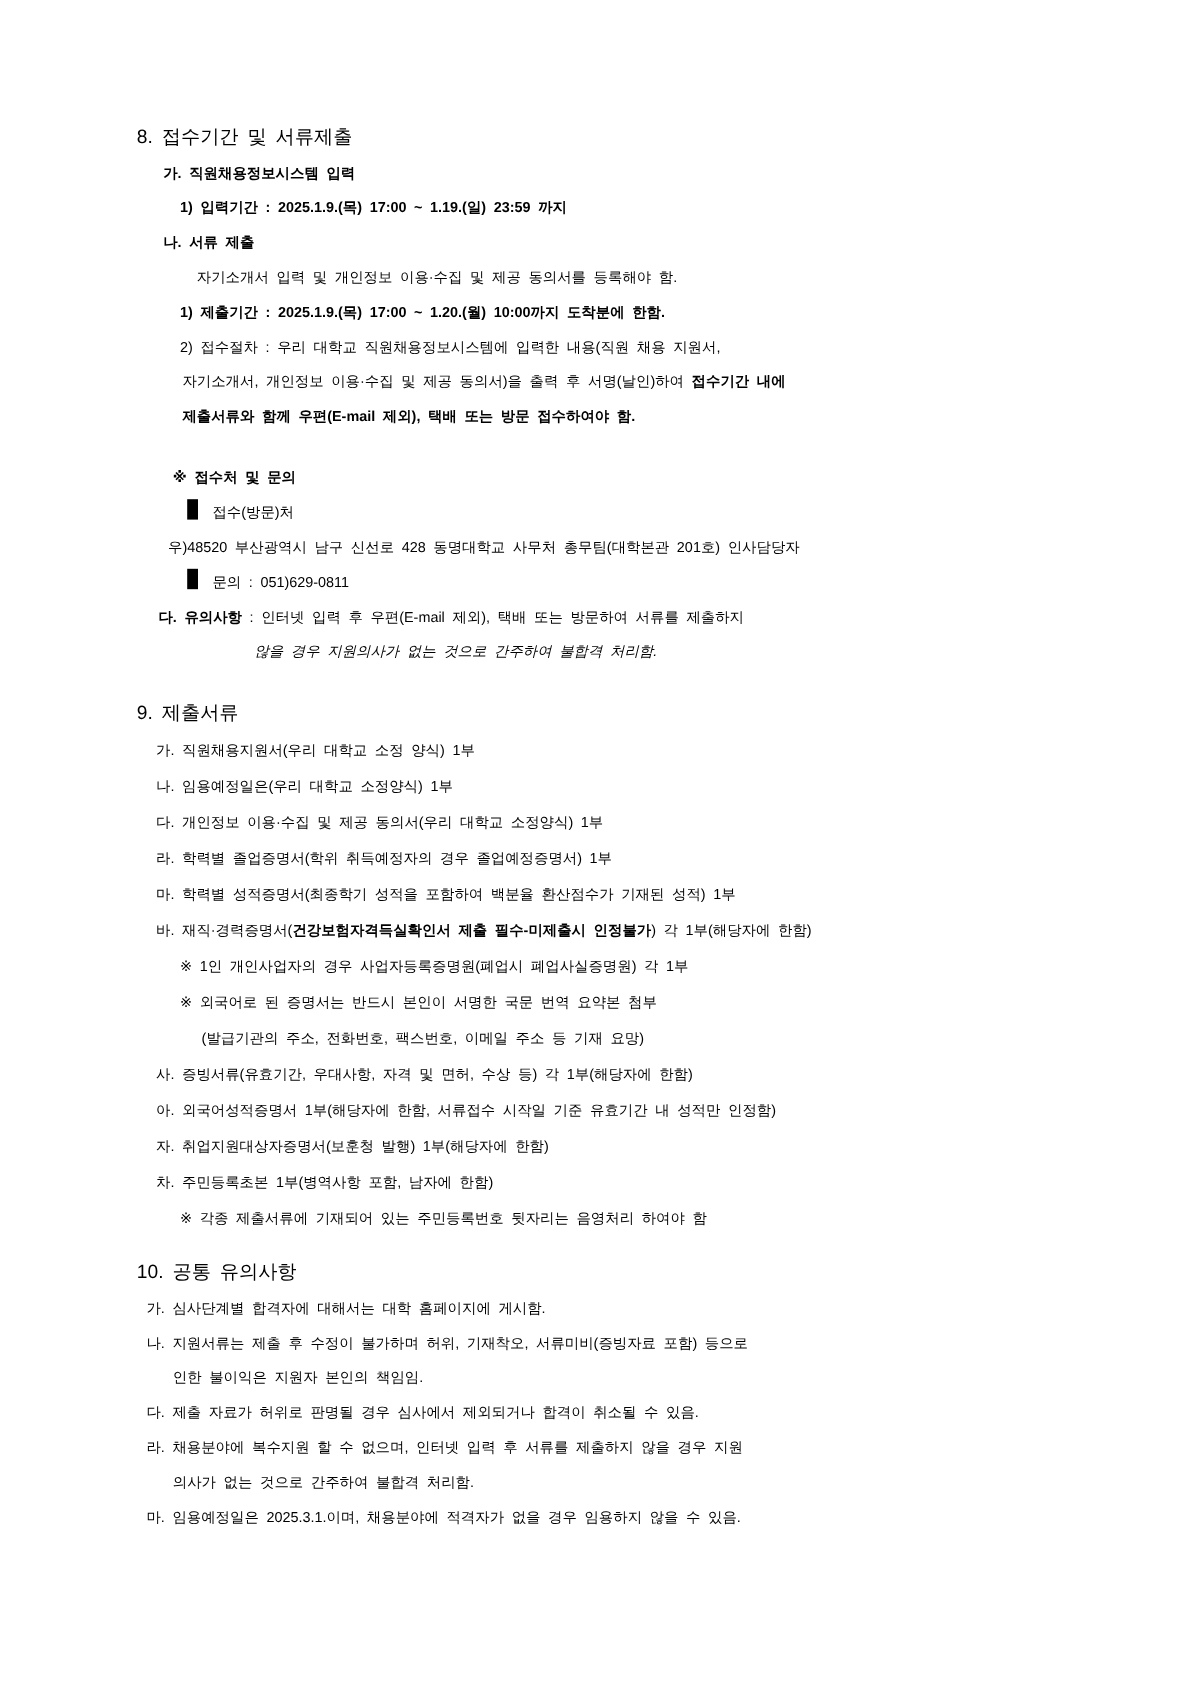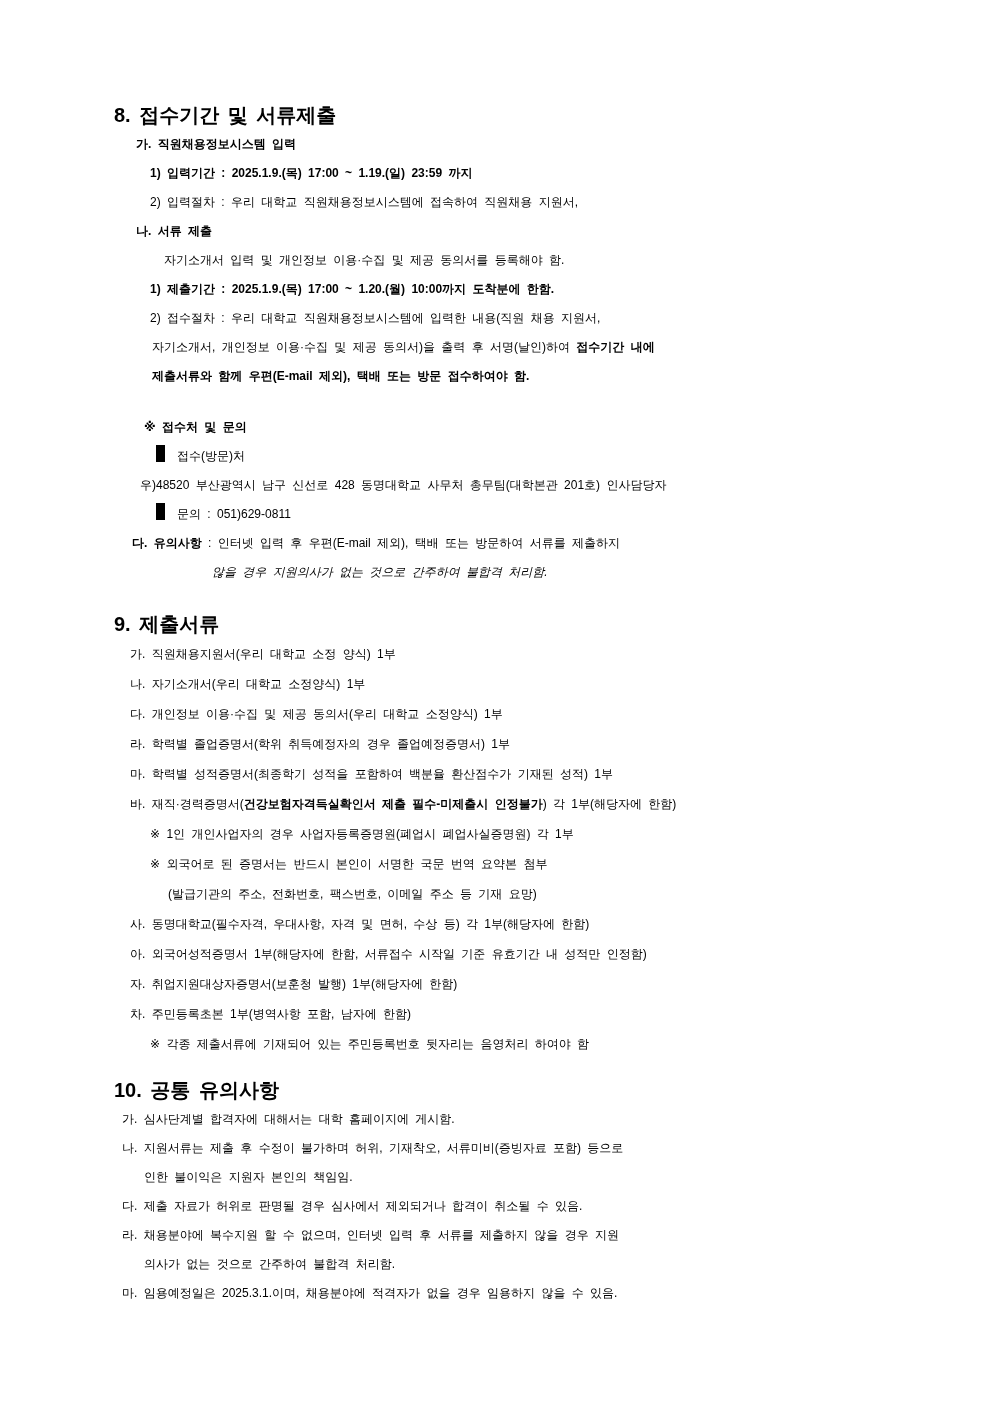--- a/index.html
+++ b/index.html
@@ -20,21 +20,21 @@
     left: 114px; top: 100px;
     width: 810px;
   }
   .ln {
     font-size: 12px;
     line-height: 29px;
     white-space: nowrap;
     word-spacing: 3px;
   }
   .sec9 .ln { line-height: 30px; }
-  .title { font-size: 20px; font-weight: bold; line-height: 30px; }
+  .title { font-size: 16px; font-weight: normal; line-height: 30px; }
   .b { font-weight: bold; }
   .u { text-decoration-thickness: 1.5px; text-underline-offset: 3px; }
   .gap-a { height: 22px; }
   .gap-b { height: 22px; }
   .gap-c { height: 16px; }
   
   .p8   { padding-left: 8px; }
   .p16  { padding-left: 16px; }
   .p18  { padding-left: 18px; }
   .p22  { padding-left: 22px; }
@@ -57,21 +57,20 @@
 </head>
 <body>
 
 <div class="page">
   <div class="content">
 
     <div class="sec8">
       <div class="ln title">8. 접수기간 및 서류제출</div>
       <div class="ln b p22">가. 직원채용정보시스템 입력</div>
       <div class="ln b p36">1) 입력기간 : 2025.1.9.(목) 17:00 ~ 1.19.(일) 23:59 까지</div>
-      <div class="ln p36">2) 입력절차 : 우리 대학교 직원채용정보시스템에 접속하여 직원채용 지원서,</div>
       <div class="ln b p22">나. 서류 제출</div>
       <div class="ln p50">자기소개서 입력 및 개인정보 이용·수집 및 제공 동의서를 등록해야 함.</div>
       <div class="ln b p36">1) 제출기간 : 2025.1.9.(목) 17:00 ~ 1.20.(월) 10:00까지 도착분에 한함.</div>
       <div class="ln p36">2) 접수절차 : 우리 대학교 직원채용정보시스템에 입력한 내용(직원 채용 지원서,</div>
       <div class="ln p38">
         <span>자기소개서, 개인정보 이용·수집 및 제공 동의서)을 출력 후 서명(날인)하여 </span><span class="b u">접수기간 내에</span>
       </div>
       <div class="ln p38">
         <span class="b u">제출서류와 함께 우편(E-mail 제외), 택배 또는 방문 접수하여야 함.</span>
       </div>
@@ -90,31 +89,31 @@
         <span class="b">다. 유의사항</span><span> : 인터넷 입력 후 우편(E-mail 제외), 택배 또는 방문하여 서류를 제출하지</span>
       </div>
       <div class="ln p98">않을 경우 지원의사가 없는 것으로 간주하여 불합격 처리함.</div>
     </div>
 
     <div class="gap-b"></div>
 
     <div class="sec9">
       <div class="ln title">9. 제출서류</div>
       <div class="ln p16">가. 직원채용지원서(우리 대학교 소정 양식) 1부</div>
-      <div class="ln p16">나. 자기소개서(우리 대학교 소정양식) 1부</div>
+      <div class="ln p16">나. 임용예정일은(우리 대학교 소정양식) 1부</div>
       <div class="ln p16">다. 개인정보 이용·수집 및 제공 동의서(우리 대학교 소정양식) 1부</div>
       <div class="ln p16">라. 학력별 졸업증명서(학위 취득예정자의 경우 졸업예정증명서) 1부</div>
       <div class="ln p16">마. 학력별 성적증명서(최종학기 성적을 포함하여 백분율 환산점수가 기재된 성적) 1부</div>
       <div class="ln p16">
         <span>바. 재직·경력증명서(</span><span class="b u">건강보험자격득실확인서 제출 필수-미제출시 인정불가</span><span>) 각 1부(해당자에 한함)</span>
       </div>
       <div class="ln p36">※ 1인 개인사업자의 경우 사업자등록증명원(폐업시 폐업사실증명원) 각 1부</div>
       <div class="ln p36">※ 외국어로 된 증명서는 반드시 본인이 서명한 국문 번역 요약본 첨부</div>
       <div class="ln p54">(발급기관의 주소, 전화번호, 팩스번호, 이메일 주소 등 기재 요망)</div>
-      <div class="ln p16">사. 동명대학교(필수자격, 우대사항, 자격 및 면허, 수상 등) 각 1부(해당자에 한함)</div>
+      <div class="ln p16">사. 증빙서류(유효기간, 우대사항, 자격 및 면허, 수상 등) 각 1부(해당자에 한함)</div>
       <div class="ln p16">아. 외국어성적증명서 1부(해당자에 한함, 서류접수 시작일 기준 유효기간 내 성적만 인정함)</div>
       <div class="ln p16">자. 취업지원대상자증명서(보훈청 발행) 1부(해당자에 한함)</div>
       <div class="ln p16">차. 주민등록초본 1부(병역사항 포함, 남자에 한함)</div>
       <div class="ln p36">※ 각종 제출서류에 기재되어 있는 주민등록번호 뒷자리는 음영처리 하여야 함</div>
     </div>
 
     <div class="gap-c"></div>
 
     <div class="sec10">
       <div class="ln title">10. 공통 유의사항</div>

